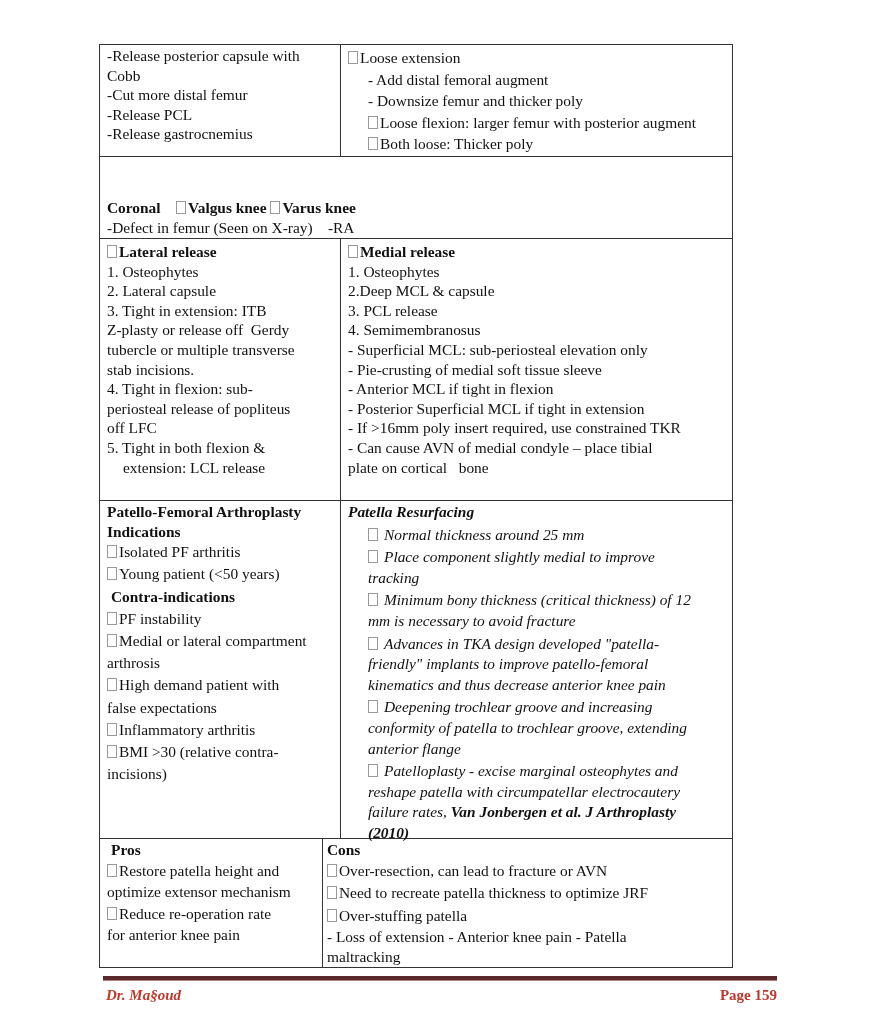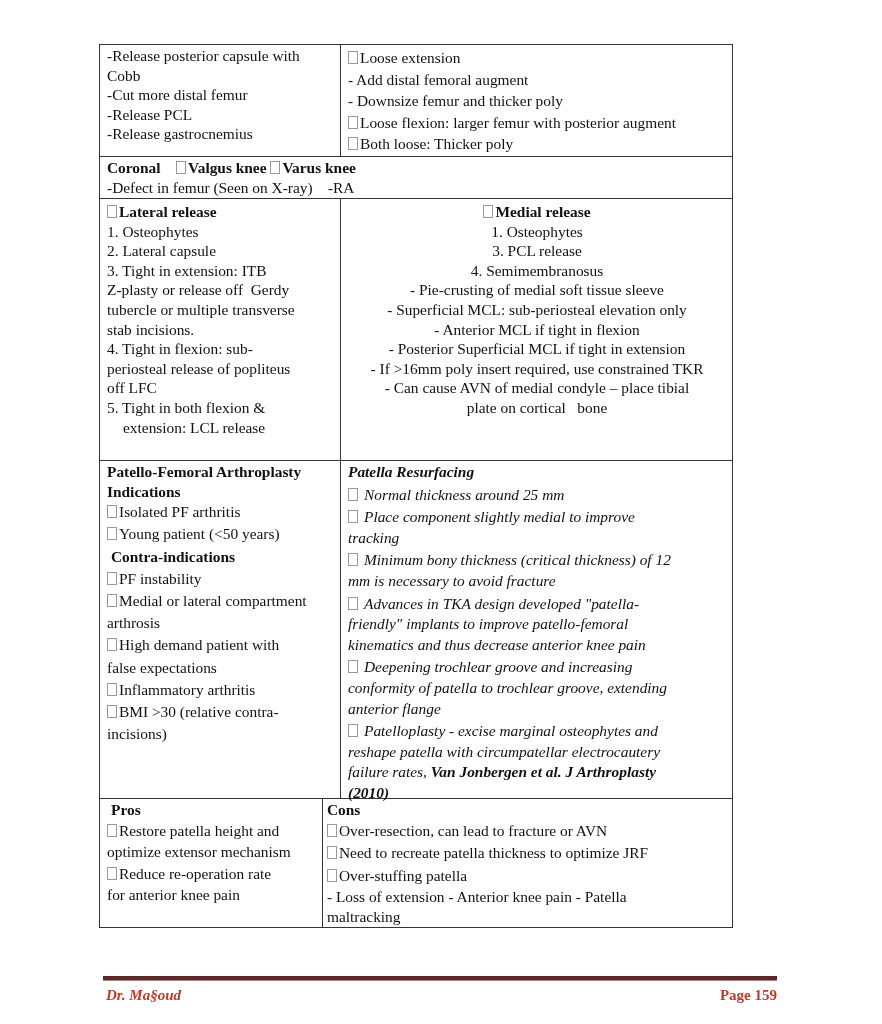--- a/index.html
+++ b/index.html
@@ -8,21 +8,21 @@
   .page-table { position: absolute; left: 99px; top: 44px; width: 632px; border: 1px solid #333; border-bottom: none; }
   .row { display: flex; border-bottom: 1px solid #333; }
   .cell { box-sizing: border-box; padding: 1px 6px 0 7px; }
   .cell.left { width: 241px; border-right: 1px solid #333; }
   .cell.right { flex: 1; }
   .cell.pleft { width: 223px; border-right: 1px solid #333; }
   .cell.full { width: 100%; }
   .line { white-space: pre-wrap; }
   .b { font-weight: bold; }
   .box { display: inline-block; width: 10px; height: 13px; border: 1px solid #999; margin-right: 2px; vertical-align: -1px; box-sizing: border-box; }
-  .gap { margin-top: 2px; }
+  .gap { margin-top: 2px; margin-left: 20px; }
   .indent { padding-left: 16px; }
   .footer { position: absolute; left: 103px; top: 976px; width: 674px; }
   .rule { height: 4px; background: #5a2a2a; border-bottom: 1px solid #b08080; }
   .footer-text { display: flex; justify-content: space-between; margin-top: 5px; font-family: "Liberation Serif", serif; font-weight: bold; color: #c0392b; font-size: 15px; gap: 12px; }
   .author { font-style: italic; padding-left: 3px; }
   .pageno { padding-right: 0; }
 </style>
 </head>
 <body>
 
@@ -38,21 +38,21 @@
     </div>
     <div class="cell right" style="padding-top:3px;">
       <div class="line"><span class="box"></span><span>Loose extension</span></div>
       <div class="line gap">- Add distal femoral augment</div>
       <div class="line gap">- Downsize femur and thicker poly</div>
       <div class="line gap"><span class="box"></span><span>Loose flexion: larger femur with posterior augment</span></div>
       <div class="line gap"><span class="box"></span><span>Both loose: Thicker poly</span></div>
     </div>
   </div>
 
-  <div class="row" style="height:41px;">
+  <div class="row" style="height:41px;margin-top:40px;">
     <div class="cell full" style="padding-top:1px;">
       <div class="line b"><span>Coronal</span>&nbsp;&nbsp;&nbsp;&nbsp;<span class="box"></span><span>Valgus knee</span> <span class="box"></span><span>Varus knee</span></div>
       <div class="line"><span>-Defect in femur (Seen on X-ray)</span>&nbsp;&nbsp;&nbsp;&nbsp;<span>-RA</span></div>
     </div>
   </div>
 
   <div class="row" style="height:261px;">
     <div class="cell left" style="padding-top:3px;">
       <div class="line b"><span class="box"></span><span>Lateral release</span></div>
       <div class="line">1. Osteophytes</div>
@@ -60,27 +60,28 @@
       <div class="line">3. Tight in extension: ITB</div>
       <div class="line">Z-plasty or release off  Gerdy</div>
       <div class="line">tubercle or multiple transverse</div>
       <div class="line">stab incisions.</div>
       <div class="line">4. Tight in flexion: sub-</div>
       <div class="line">periosteal release of popliteus</div>
       <div class="line">off LFC</div>
       <div class="line">5. Tight in both flexion &amp;</div>
       <div class="line indent">extension: LCL release</div>
     </div>
-    <div class="cell right" style="padding-top:3px;text-align:center;">
+    <div class="cell right" style="padding-top:3px;">
       <div class="line b"><span class="box"></span><span>Medial release</span></div>
       <div class="line">1. Osteophytes</div>
+      <div class="line">2.Deep MCL &amp; capsule</div>
       <div class="line">3. PCL release</div>
       <div class="line">4. Semimembranosus</div>
+      <div class="line">- Superficial MCL: sub-periosteal elevation only</div>
       <div class="line">- Pie-crusting of medial soft tissue sleeve</div>
-      <div class="line">- Superficial MCL: sub-periosteal elevation only</div>
       <div class="line">- Anterior MCL if tight in flexion</div>
       <div class="line">- Posterior Superficial MCL if tight in extension</div>
       <div class="line">- If &gt;16mm poly insert required, use constrained TKR</div>
       <div class="line">- Can cause AVN of medial condyle – place tibial</div>
       <div class="line">plate on cortical   bone</div>
     </div>
   </div>
 
   <div class="row" style="height:337px;">
     <div class="cell left" style="padding-top:1px; line-height:22.2px;">

